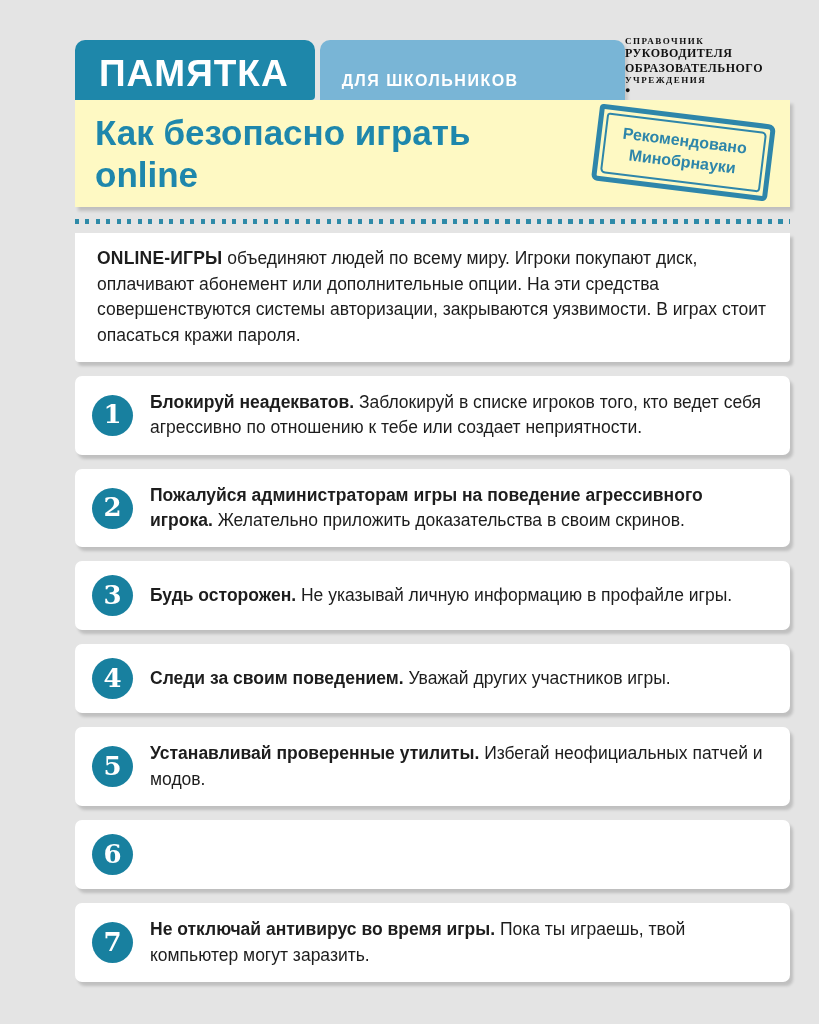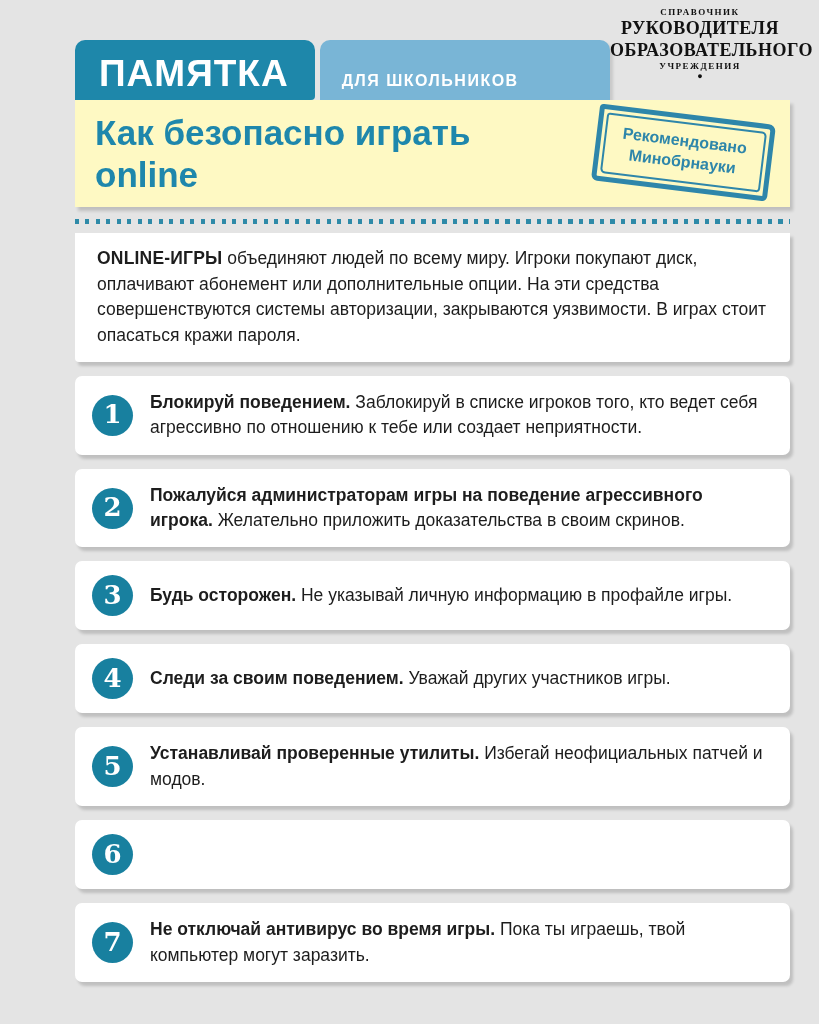--- a/index.html
+++ b/index.html
@@ -48,29 +48,29 @@
     width: 331px;
     display: flex;
     align-items: flex-end;
     padding: 12px 0 10px 22px;
     margin-left: 5px;
     border-radius: 10px 10px 0 0;
     box-shadow: 3px 3px 3px rgba(0,0,0,0.12);
   }
   .logo {
     margin-left: auto;
-    text-align: center;
+    text-align: left;
     font-family: "Liberation Serif", serif;
     color: #111111;
     line-height: 1.2;
-    padding-bottom: 20px;
+    padding-bottom: 6px;
     width: 180px;
   }
   .logo-small { font-size: 9px;  letter-spacing: 1.5px; font-weight: bold; }
-  .logo-big   { font-size: 18px; letter-spacing: 0.5px; font-weight: bold; }
+  .logo-big   { font-size: 12px; letter-spacing: 0.5px; font-weight: bold; }
   .logo-dot   { font-size: 9px; line-height: 0.9; }
 
   
   .title-box {
     background: #fef9c3;
     height: 107px;
     position: relative;
     padding: 12px 20px 0 20px;
     box-shadow: 3px 4px 3px rgba(0,0,0,0.16);
   }
@@ -191,21 +191,21 @@
   <div class="intro-box">
     <b>ONLINE-ИГРЫ</b>
     <span>объединяют людей по всему миру. Игроки покупают диск, оплачивают абонемент или дополнительные опции. На эти средства совершенствуются системы авторизации, закрываются уязвимости. В играх стоит опасаться кражи пароля.</span>
   </div>
 
   <div>
 
     <div class="tip">
       <div class="tip-number">1</div>
       <div class="tip-text">
-        <b>Блокируй поведением.</b>
+        <b>Блокируй неадекватов.</b>
         <span>Заблокируй в списке игроков того, кто ведет себя агрессивно по отношению к тебе или создает неприятности.</span>
       </div>
     </div>
 
     <div class="tip">
       <div class="tip-number">2</div>
       <div class="tip-text">
         <b>Пожалуйся администраторам игры на поведение агрессивного игрока.</b>
         <span>Желательно приложить доказательства в своим скринов.</span>
       </div>

